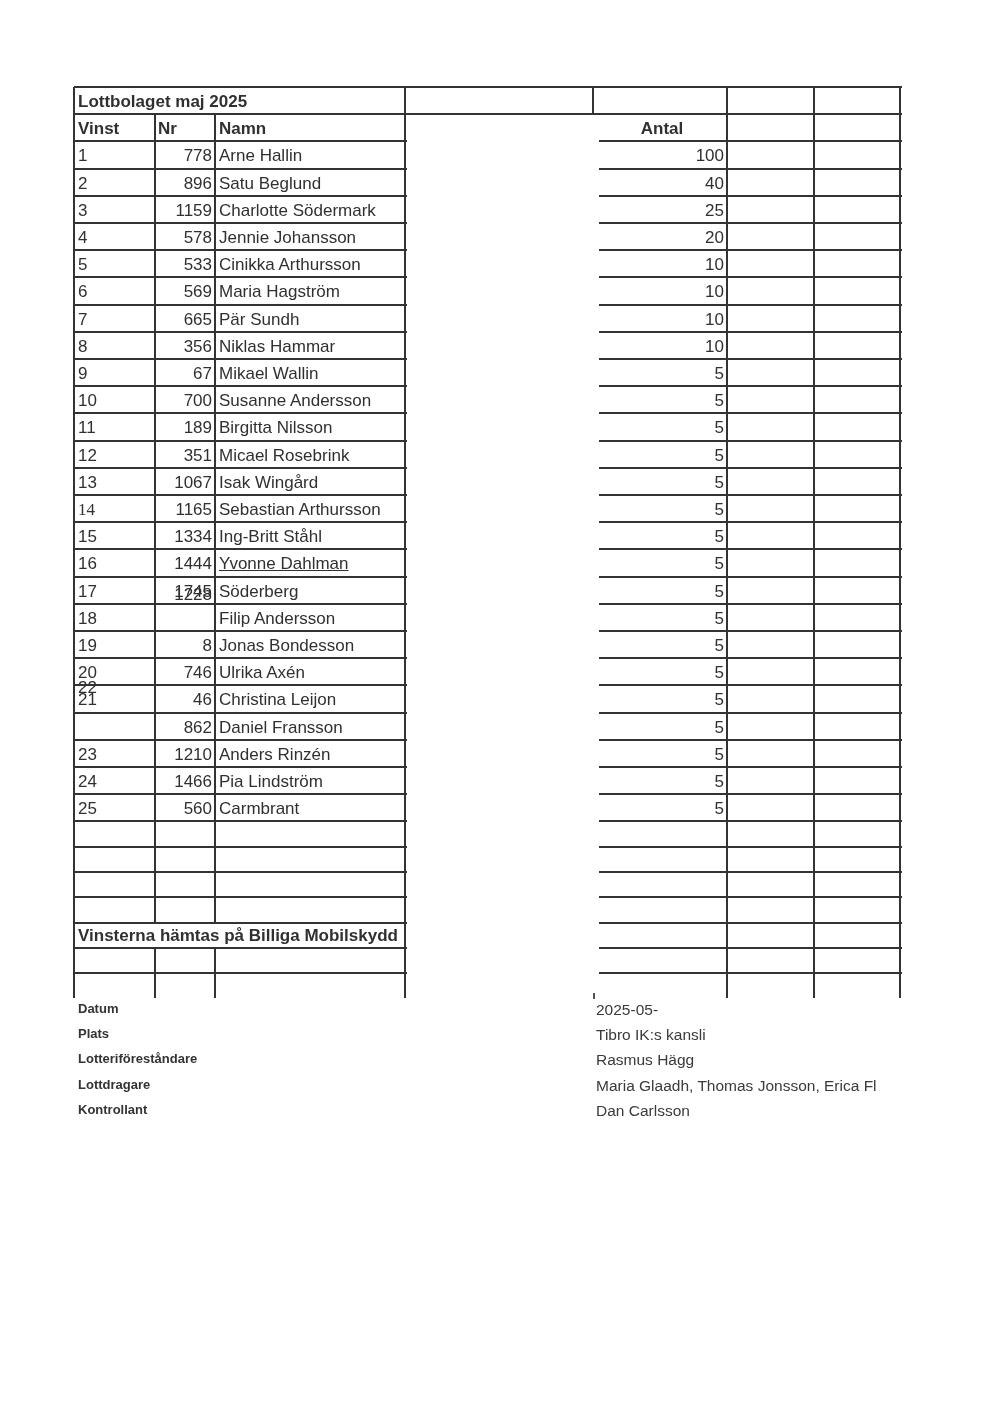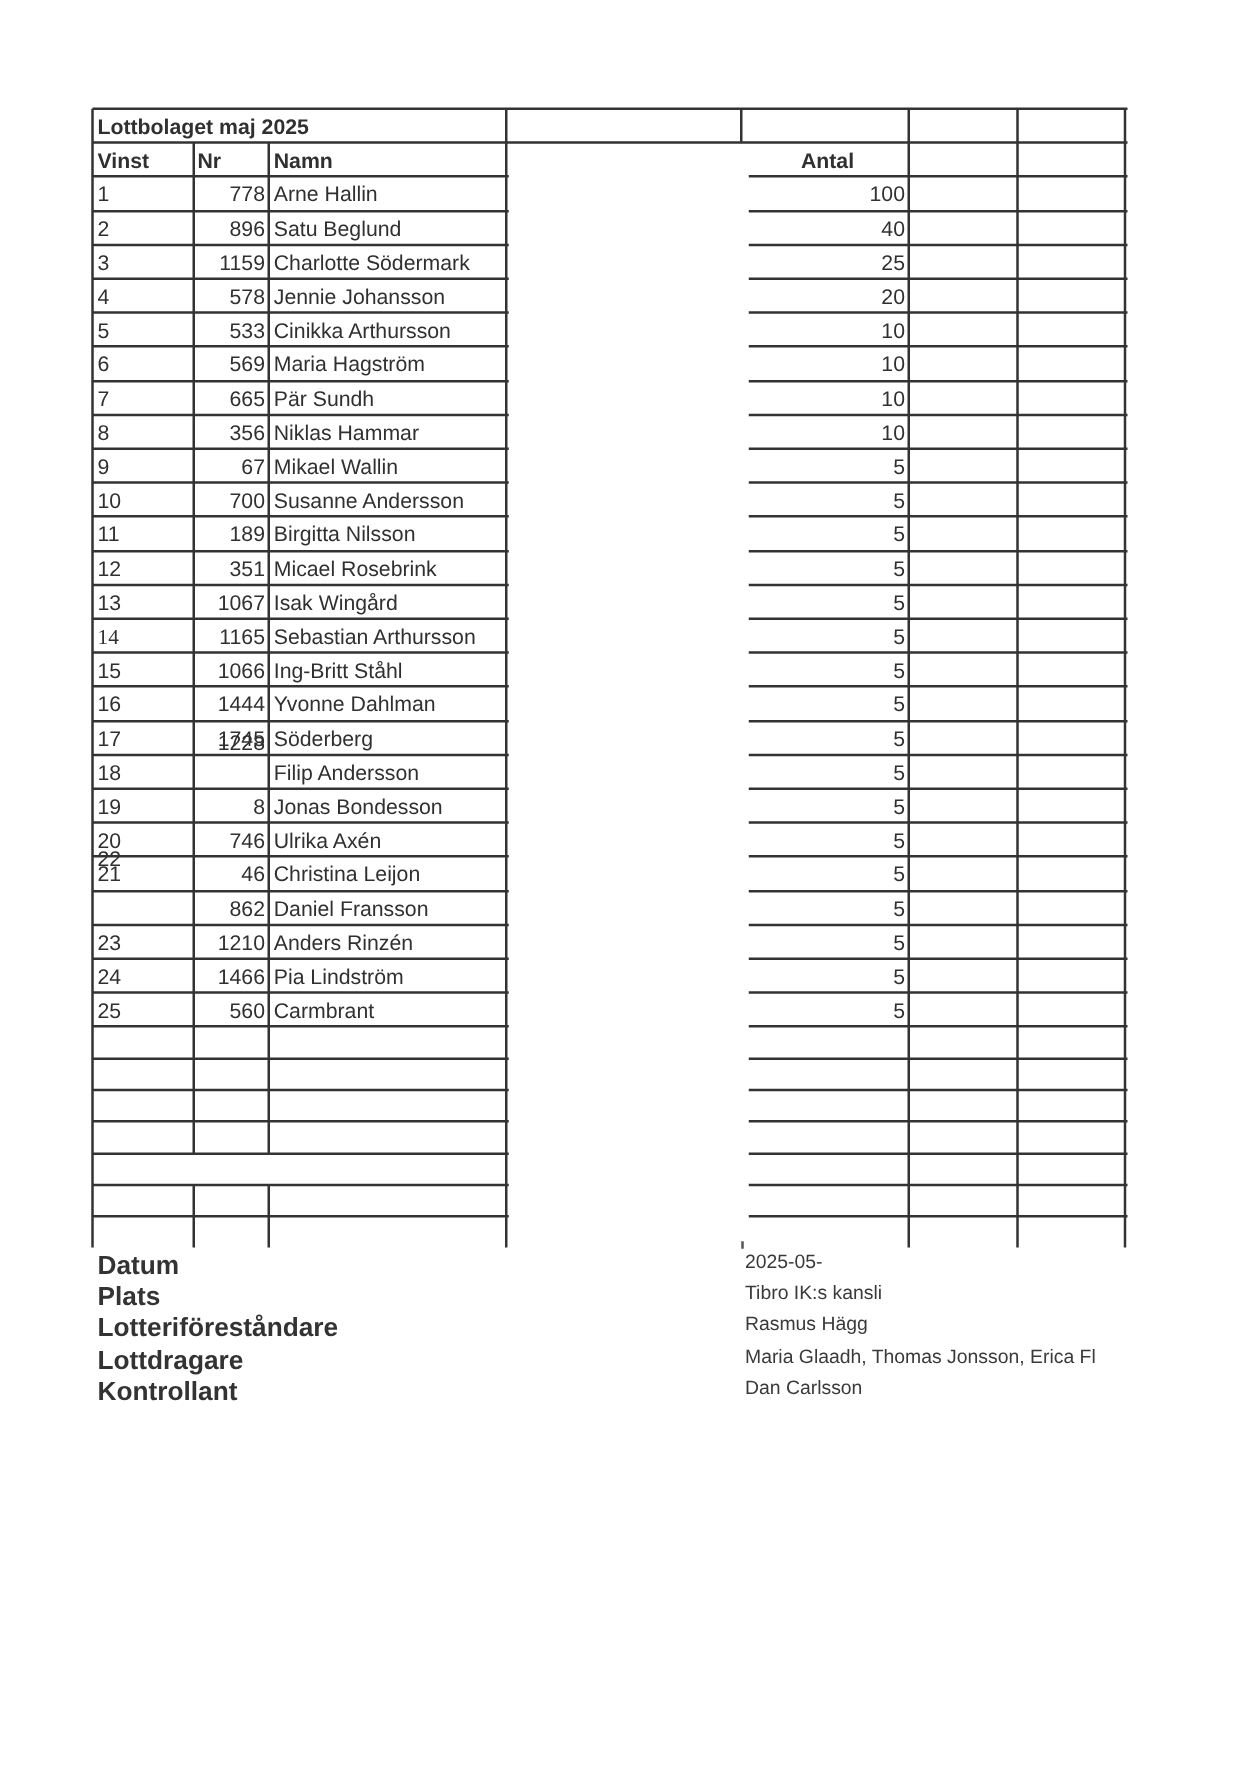--- a/index.html
+++ b/index.html
@@ -4,21 +4,21 @@
 <style>
   html, body { margin:0; padding:0; background:#ffffff; }
   body { width:1000px; height:1426px; position:relative; overflow:hidden;
          font-family:"Liberation Sans", sans-serif; color:#2a2a2a; }
   .sheet { position:absolute; left:0; top:0; width:1000px; height:1426px; }
   .hl { position:absolute; height:2px; background:#333; }
   .vl { position:absolute; width:2px; background:#333; }
   .cell { position:absolute; font-size:17px; line-height:27px; height:27px; white-space:nowrap; overflow:hidden; color:#303030; }
   .bold { font-weight:bold; }
   .right { text-align:right; }
-  .footer-label { position:absolute; left:78px; font-size:21px; font-weight:bold; color:#333; }
+  .footer-label { position:absolute; left:78px; font-size:13px; font-weight:bold; color:#333; }
   .footer-value { position:absolute; left:596px; font-size:15.5px; color:#3a3a3a; white-space:nowrap; width:310px; overflow:hidden; }
   .speck { position:absolute; width:2px; height:8px; background:#555; }
 </style>
 </head>
 <body>
 
 <div class="sheet">
   <div id="grid">
       <div class="hl" style="left: 74px; width: 828px; top: 86px;"></div>
       <div class="hl" style="left: 74px; width: 828px; top: 113.2px;"></div>
@@ -185,28 +185,28 @@
         <div class="cell right" style="left: 600px; top: 468.8px; width: 124px;">5</div>
       </div>
       <div>
         <div class="cell" style="left: 78px; top: 496px; width: 72px; font-family: Liberation Serif, serif;">14</div>
         <div class="cell right" style="left: 157px; top: 496px; width: 55px;">1165</div>
         <div class="cell" style="left: 219px; top: 496px; width: 184px;">Sebastian Arthursson</div>
         <div class="cell right" style="left: 600px; top: 496px; width: 124px;">5</div>
       </div>
       <div>
         <div class="cell" style="left: 78px; top: 523.2px; width: 72px;">15</div>
-        <div class="cell right" style="left: 157px; top: 523.2px; width: 55px;">1066</div>
+        <div class="cell right" style="left: 157px; top: 523.2px; width: 55px;">1334</div>
         <div class="cell" style="left: 219px; top: 523.2px; width: 184px;">Ing-Britt Ståhl</div>
         <div class="cell right" style="left: 600px; top: 523.2px; width: 124px;">5</div>
       </div>
       <div>
         <div class="cell" style="left: 78px; top: 550.4px; width: 72px;">16</div>
         <div class="cell right" style="left: 157px; top: 550.4px; width: 55px;">1444</div>
-        <div class="cell" style="left: 219px; top: 550.4px; width: 184px;">Yvonne Dahlman</div>
+        <div class="cell" style="left: 219px; top: 550.4px; width: 184px; text-decoration: underline;">Yvonne Dahlman</div>
         <div class="cell right" style="left: 600px; top: 550.4px; width: 124px;">5</div>
       </div>
       <div>
         <div class="cell" style="left: 78px; top: 577.6px; width: 72px;">17</div>
         <div class="cell right" style="left: 157px; top: 577.6px; width: 55px;">1745</div>
         <div class="cell" style="left: 219px; top: 577.6px; width: 184px;">Söderberg</div>
         <div class="cell right" style="left: 600px; top: 577.6px; width: 124px;">5</div>
       </div>
       <div>
         <div class="cell" style="left: 78px; top: 604.8px; width: 72px;">18</div>
@@ -251,20 +251,21 @@
         <div class="cell right" style="left: 600px; top: 768px; width: 124px;">5</div>
       </div>
       <div>
         <div class="cell" style="left: 78px; top: 795.2px; width: 72px;">25</div>
         <div class="cell right" style="left: 157px; top: 795.2px; width: 55px;">560</div>
         <div class="cell" style="left: 219px; top: 795.2px; width: 184px;">Carmbrant</div>
         <div class="cell right" style="left: 600px; top: 795.2px; width: 124px;">5</div>
       </div>
     </div>
 
+  <div class="cell bold" style="left:78px; top:922px; width:325px;">Vinsterna hämtas på Billiga Mobilskydd</div>
 
   <div id="footer">
       <div class="footer-label" style="top: 1001px;">Datum</div>
       <div class="footer-value" style="top: 1001px;">2025-05-</div>
       <div class="footer-label" style="top: 1026.2px;">Plats</div>
       <div class="footer-value" style="top: 1026.2px;">Tibro IK:s kansli</div>
       <div class="footer-label" style="top: 1051.4px;">Lotteriföreståndare</div>
       <div class="footer-value" style="top: 1051.4px;">Rasmus Hägg</div>
       <div class="footer-label" style="top: 1076.6px;">Lottdragare</div>
       <div class="footer-value" style="top: 1076.6px;">Maria Glaadh, Thomas Jonsson, Erica Fl</div>

